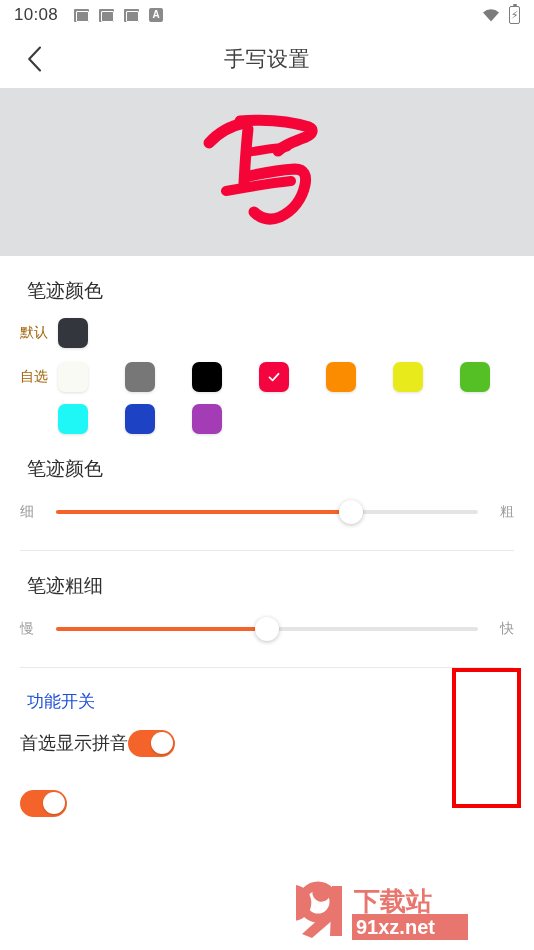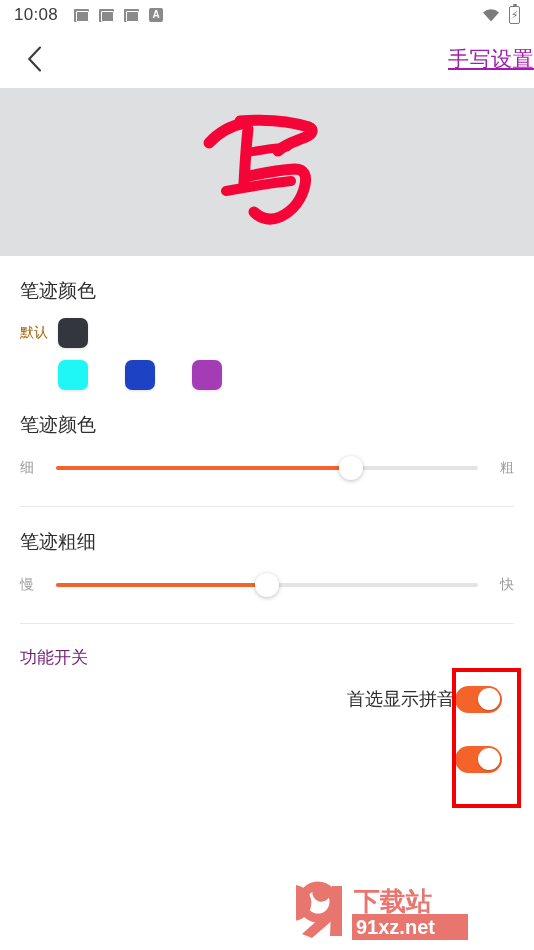--- a/index.html
+++ b/index.html
@@ -57,38 +57,37 @@
   
   .titlebar {
     position: absolute; top: 30px; left: 0; width: 534px; height: 58px;
     display: flex; align-items: center;
   }
   .back-btn {
     position: absolute; left: 10px; top: 0; width: 48px; height: 58px;
     display: flex; align-items: center; justify-content: center; cursor: pointer;
   }
   .page-title {
-    width: 100%; text-align: right; font-size: 21px; color: #a21caf;
+    width: 100%; text-align: center; font-size: 21px; color: #404040;
     letter-spacing: .5px;
-    text-decoration: underline;
   }
 
   
   .preview {
     position: absolute; top: 88px; left: 0; width: 534px; height: 168px;
     background: #dedfe0; display: flex; align-items: center; justify-content: center;
   }
   .preview-glyph { display: block; }
 
   
   .content { position: absolute; top: 256px; left: 0; width: 534px; }
   .section-title {
-    font-size: 19px; color: #2f2f2f; padding: 22px 16px 0 20px;
-  }
-  .section-title.accent { color: #701a75; font-size: 17px; font-family: Liberation Serif, serif; }
+    font-size: 19px; color: #2f2f2f; padding: 22px 16px 0 20px; margin-left: 7px;
+  }
+  .section-title.accent { color: #1d4ed8; font-size: 17px; font-family: Liberation Serif, serif; }
 
   .swatch-row { display: flex; align-items: center; padding: 14px 0 0 20px; }
   .swatch-label {
     width: 38px; font-size: 14px; color: #a16207; flex: none;
   }
   .swatches { display: flex; align-items: center; }
   .swatch {
     width: 30px; height: 30px; border-radius: 7px;
     margin-right: 37px; cursor: pointer;
     box-shadow: 0 1px 3px rgba(0,0,0,.13);
@@ -125,21 +124,21 @@
   .thumb {
     position: absolute; width: 24px; height: 24px; border-radius: 50%;
     background: #ffffff; box-shadow: 0 1px 4px rgba(0,0,0,.25);
     transform: translateX(-50%); cursor: pointer;
   }
 
   .divider { height: 1px; background: #e9e9e9; margin: 20px 20px 0 20px; }
 
   
   .toggle-row {
-    display: flex; align-items: center; justify-content: flex-end;
+    display: flex; align-items: center; justify-content: flex-start;
     padding: 0 32px 0 20px; height: 60px;
   }
   .toggle-label { font-size: 18px; color: #2f2f2f; }
   .toggle {
     width: 47px; height: 27px; border-radius: 14px; background: #f4632a;
     position: relative; cursor: pointer; flex: none;
   }
   .toggle .knob {
     position: absolute; top: 2.5px; right: 2.5px;
     width: 22px; height: 22px; border-radius: 50%; background: #fff;
@@ -209,20 +208,36 @@
 
     <div class="section-title">笔迹颜色</div>
 
     <div class="swatch-row">
       <span class="swatch-label">默认</span>
       <span class="swatches">
         <span class="swatch" style="background: rgb(51, 54, 60);"></span>
       </span>
     </div>
 
+    <div class="swatch-row">
+      <span class="swatch-label">自选</span>
+      <span class="swatches" id="swatches-row1">
+          <span class="swatch" style="background: rgb(250, 250, 245);"></span>
+          <span class="swatch" style="background: rgb(119, 119, 119);"></span>
+          <span class="swatch" style="background: rgb(0, 0, 0);"></span>
+          <span class="swatch" style="background: rgb(245, 5, 64);">
+            <svg class="tick" viewBox="0 0 14 14">
+              <path d="M2.5 7.4 L5.6 10.3 L11.5 3.8" fill="none" stroke="#fff" stroke-width="1.8" stroke-linecap="round" stroke-linejoin="round"></path>
+            </svg>
+          </span>
+          <span class="swatch" style="background: rgb(251, 140, 0);"></span>
+          <span class="swatch" style="background: rgb(232, 234, 28);"></span>
+          <span class="swatch" style="background: rgb(85, 191, 38);"></span>
+        </span>
+    </div>
 
     <div class="swatch-row row2">
       <span class="swatch-label">自选</span>
       <span class="swatches" id="swatches-row2">
           <span class="swatch" style="background: rgb(31, 246, 246);"></span>
           <span class="swatch" style="background: rgb(30, 66, 196);"></span>
           <span class="swatch" style="background: rgb(163, 60, 181);"></span>
         </span>
     </div>
 

